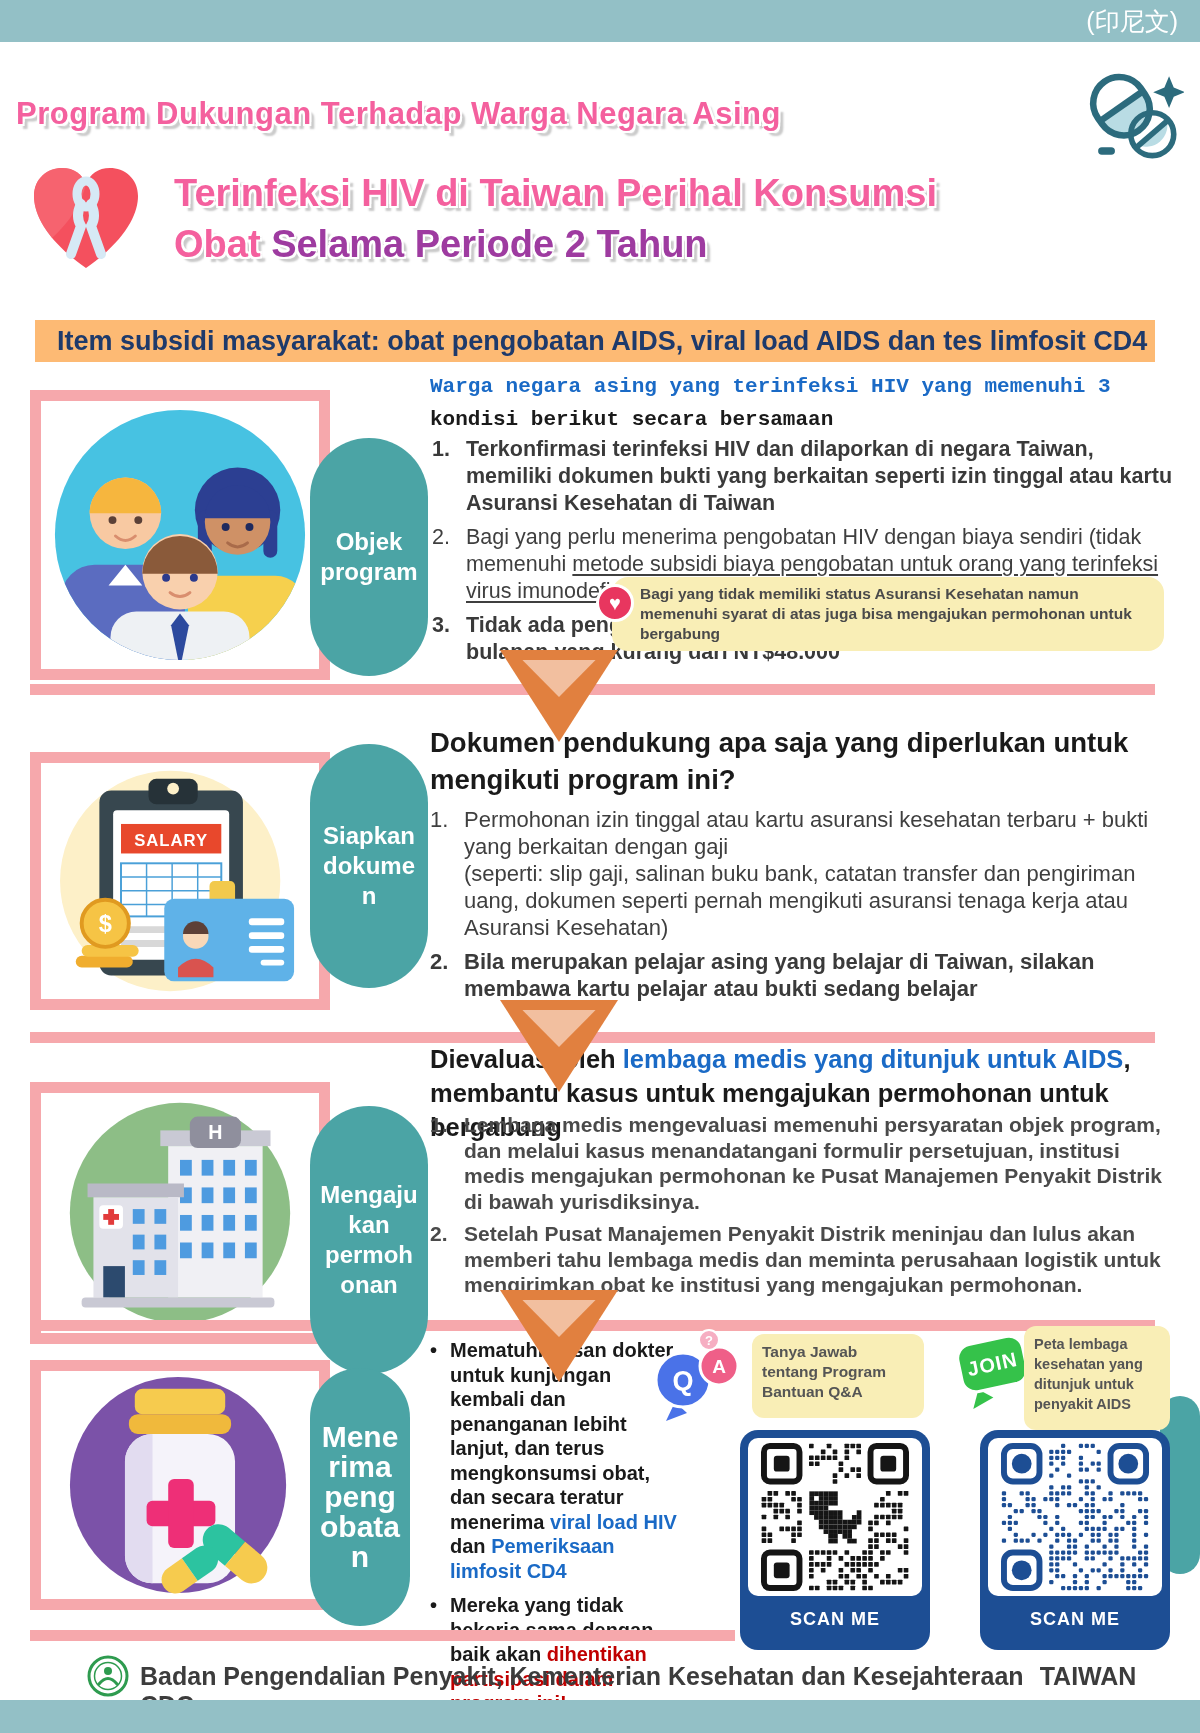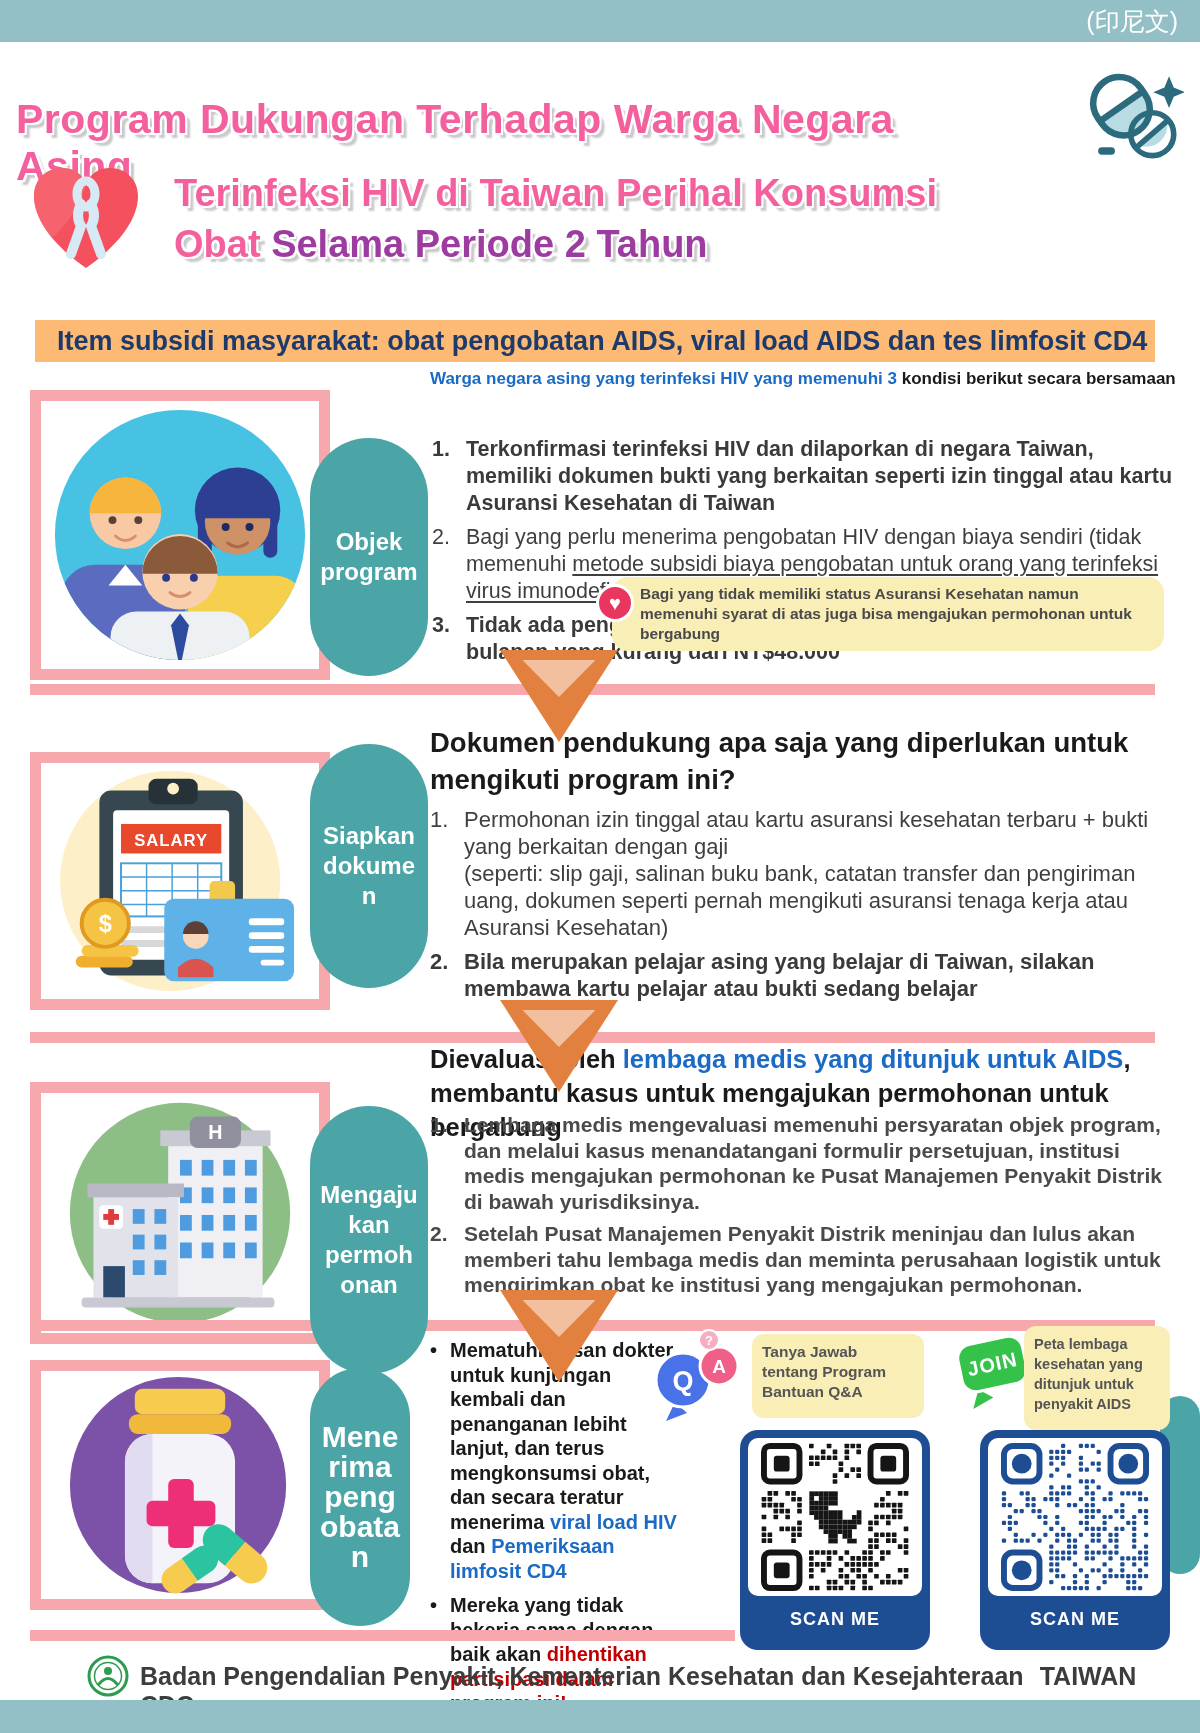--- a/index.html
+++ b/index.html
@@ -6,42 +6,42 @@
   .page{position:relative;width:1200px;height:1733px;background:#fff;overflow:hidden;
         font-family:"Liberation Sans",sans-serif;}
   .abs{position:absolute;}
 
   
   .topbar{left:0;top:0;width:1200px;height:42px;background:#93c0c6;color:#fff;
           font-size:25px;text-align:right;line-height:42px;padding-right:22px;box-sizing:border-box;}
   .bottombar{left:0;top:1700px;width:1200px;height:33px;background:#93c0c6;}
 
   
-  .title1{left:16px;top:96px;width:1000px;font-size:41px;font-weight:bold;letter-spacing:.5px;
+  .title1{left:16px;top:96px;width:1000px;font-size:31px;font-weight:bold;letter-spacing:.5px;
           color:#f4609e;
           text-shadow:-2px -2px 0 #fff,2px -2px 0 #fff,-2px 2px 0 #fff,2px 2px 0 #fff,5px 5px 2px #c9c9c9;}
   .title2{left:174px;top:168px;width:900px;font-size:38px;font-weight:bold;line-height:51px;
           color:#f4609e;
           text-shadow:-2px -2px 0 #fff,2px -2px 0 #fff,-2px 2px 0 #fff,2px 2px 0 #fff,5px 5px 2px #c9c9c9;}
   .title2 .purple{color:#9e3ba0;}
 
   .graybar{left:35px;top:320px;width:1120px;height:42px;background:#fdba74;color:#1e3a6b;
            font-size:27px;font-weight:bold;line-height:42px;padding-left:22px;box-sizing:border-box;}
 
   
   .frame{border:11px solid #f6a8ac;background:#fff;box-sizing:border-box;}
   .pill{background:#4ba4a5;border-radius:60px;color:#fff;font-weight:bold;font-size:24px;
         display:flex;align-items:center;justify-content:center;text-align:center;
         line-height:30px;padding:0 10px;box-sizing:border-box;overflow-wrap:anywhere;z-index:2;}
 
   
   .hd{font-weight:bold;color:#1a1a1a;}
   .blue{color:#1a6ac6;}
   .red{color:#c00000;}
-  .s1-head{left:430px;top:362px;width:762px;font-size:17px;line-height:33px;}
+  .s1-head{left:430px;top:370px;width:762px;font-size:21px;line-height:33px;font-family:Liberation Mono, monospace;}
   .s2-head{left:430px;top:724px;width:710px;font-size:27.5px;line-height:37px;}
   .s3-head{left:430px;top:1042px;width:762px;font-size:25.5px;line-height:34px;}
 
   .list{display:flex;flex-direction:column;gap:7px;color:#3f3f3f;}
   .li{display:flex;}
   .li .num{width:34px;flex:none;}
   .li .txt{flex:1;}
   .w600{font-weight:600;color:#3a3a3a;}
   .u{text-decoration:underline;text-underline-offset:3px;}
   .s1-list{left:432px;top:436px;width:742px;font-size:21.5px;line-height:27px;}

